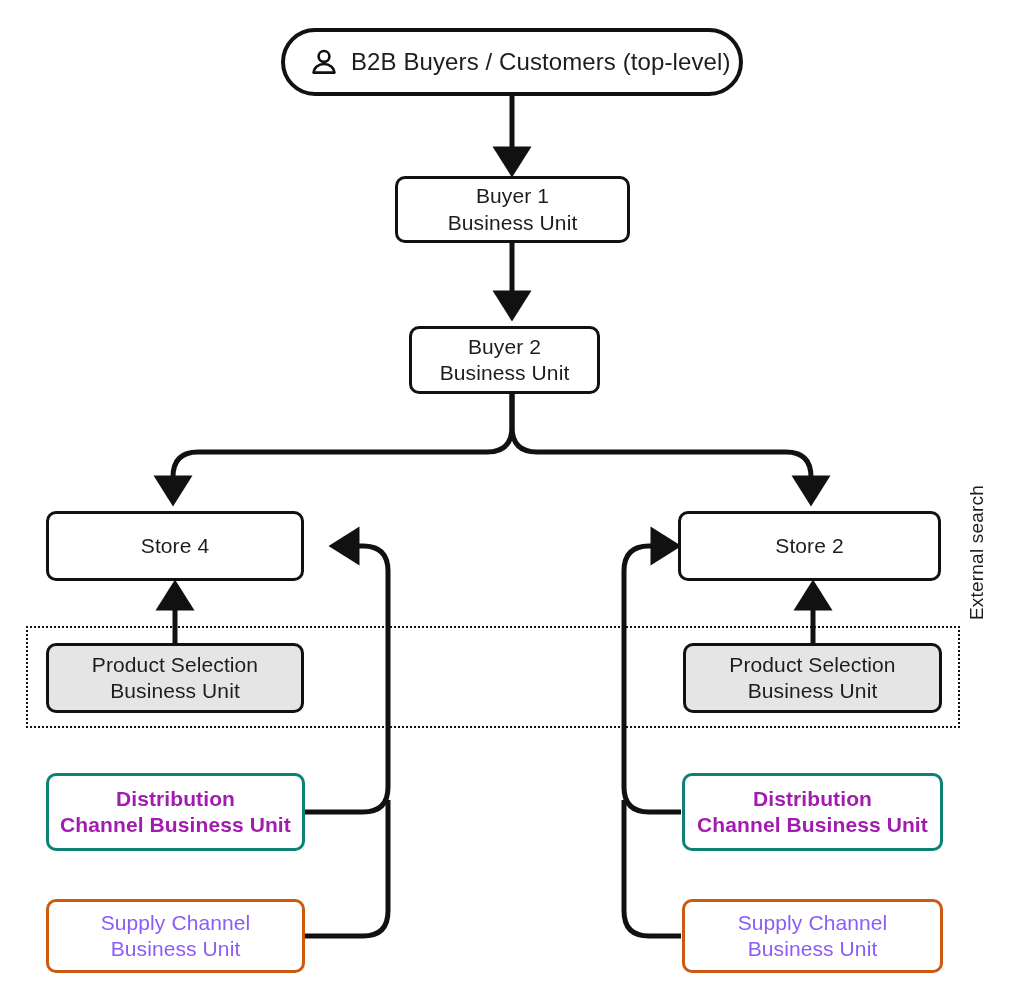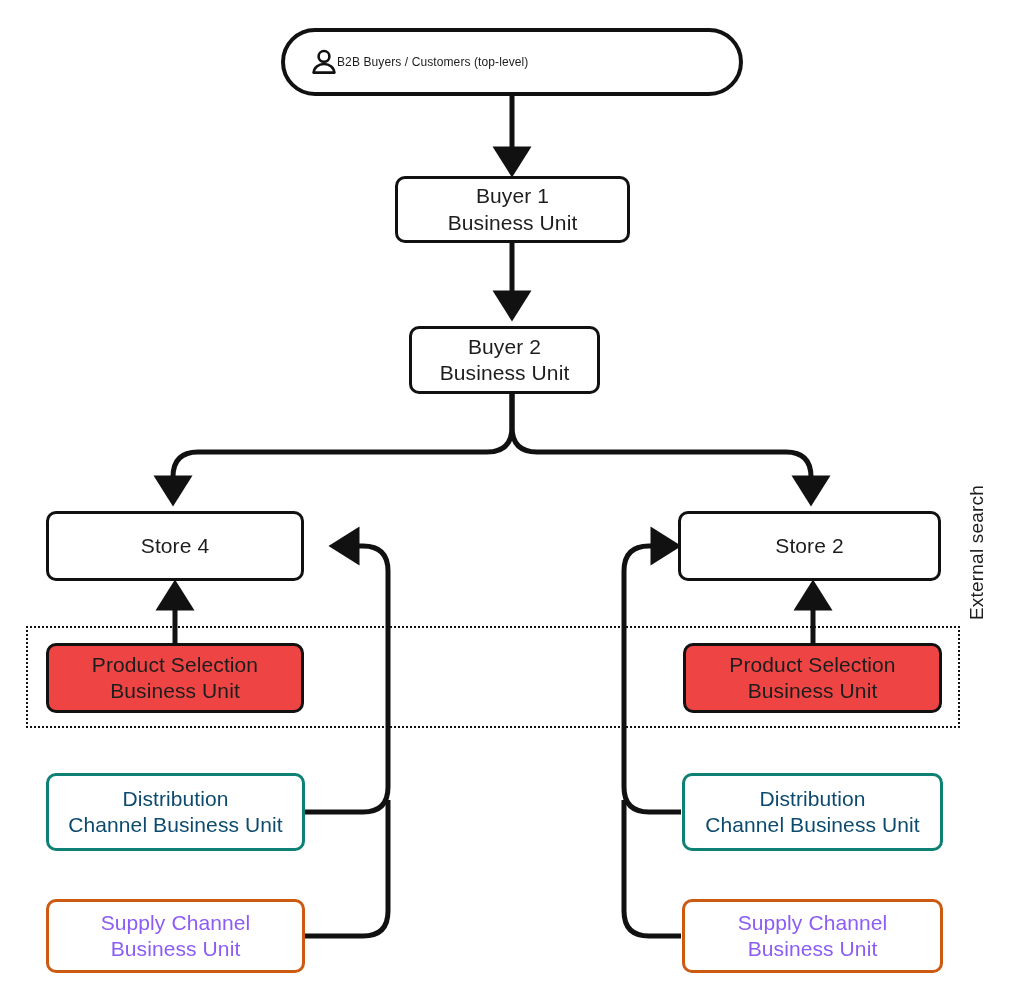--- a/index.html
+++ b/index.html
@@ -36,42 +36,44 @@
     border-radius: 10px;
     color: #1d1d1d;
     font-size: 21px;
     line-height: 1.25;
     letter-spacing: 0.1px;
     z-index: 3;
   }
   .node-pill {
     border-radius: 40px;
     border-width: 4px;
-    font-size: 12px;
+    font-size: 24px;
     padding: 0 26px;
+    gap: 14px;
     justify-content: flex-start;
   }
   .node-pill .pill-label {
     flex: 1;
     text-align: left;
     white-space: nowrap;
   }
   .person-icon {
     flex: 0 0 auto;
     width: 26px;
     height: 28px;
     display: block;
   }
   .node-shaded {
-    background: #ef4444;
+    background: #e5e5e5;
   }
   .node-teal {
     border-color: #0d8174;
-    color: #0c4a6e;
+    color: #a21caf;
     border-width: 3px;
+    font-weight: bold;
   }
   .node-orange {
     border-color: #cc5a11;
     color: #8b5cf6;
     border-width: 3px;
     justify-content: flex-end;
   }
   .node-line2 {
     display: block;
   }

